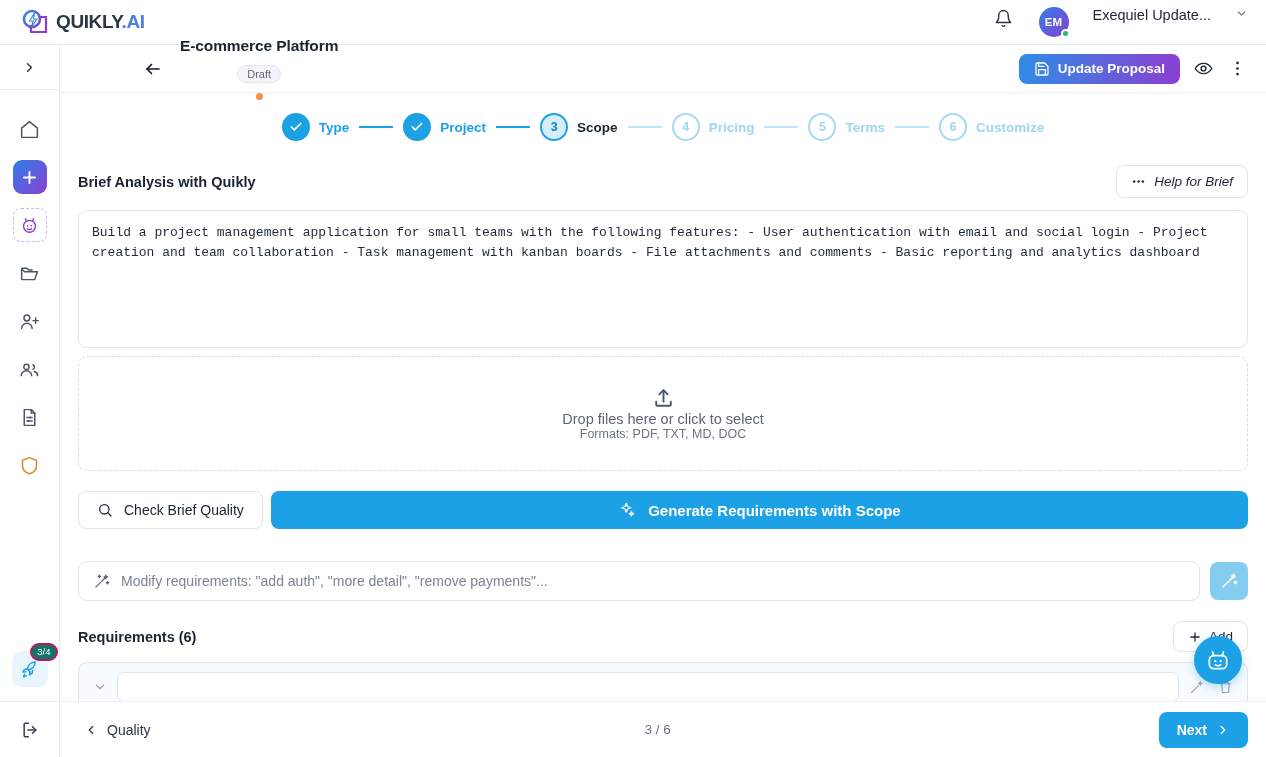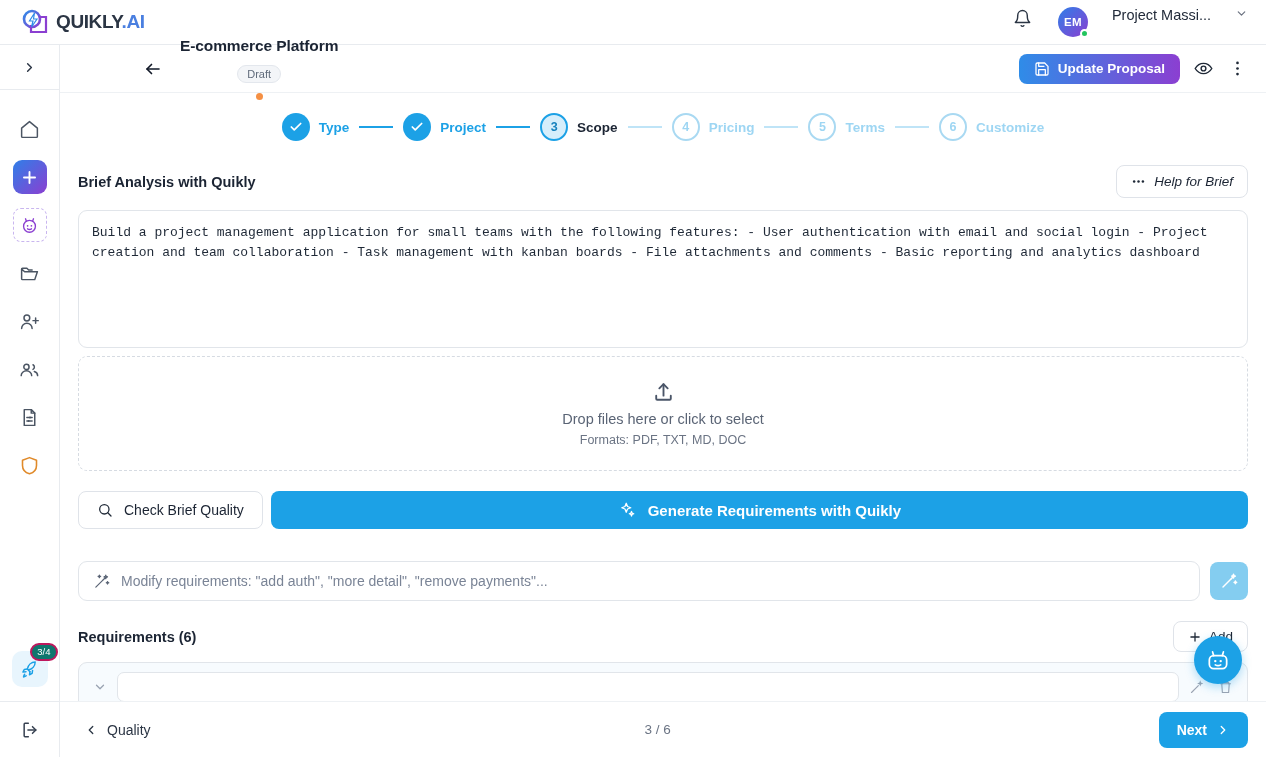--- a/index.html
+++ b/index.html
@@ -151,21 +151,21 @@
   }
   .brief-text {
     font-family: "Liberation Mono", monospace;
     font-size: 13px; line-height: 20px; color: #1f2937;
     white-space: pre-wrap; word-break: break-word;
   }
   .dropzone {
     margin-top: 8px;
     border: 1.5px dashed #d6dbe2; border-radius: 9px;
     height: 115px; display: flex; flex-direction: column;
-    align-items: center; justify-content: center; gap: 6px; cursor: pointer;
+    align-items: center; justify-content: center; cursor: pointer;
   }
   .dz-main { font-size: 14.5px; color: #5a6475; }
   .dz-sub { font-size: 12.5px; color: #6b7484; }
   .actions-row { display: flex; gap: 8px; margin-top: 20px; }
   .btn-quality {
     display: flex; align-items: center; gap: 11px;
     background: #fff; border: 1px solid #dfe3e9; border-radius: 8px;
     padding: 0 18px; height: 38px; font-size: 14px; color: #1b2433;
     cursor: pointer; white-space: nowrap; font-family: "Liberation Sans", sans-serif;
   }
@@ -264,21 +264,21 @@
       <span class="bell">
         <svg width="19" height="19" viewBox="0 0 24 24" fill="none" stroke="#2b3544" stroke-width="1.8" stroke-linecap="round" stroke-linejoin="round">
           <path d="M18 8A6 6 0 0 0 6 8c0 7-3 9-3 9h18s-3-2-3-9"></path>
             <path d="M13.7 21a2 2 0 0 1-3.4 0"></path>
         </svg>
       </span>
       <div class="avatar-wrap">
         <div class="avatar">EM</div>
         <span class="presence"></span>
       </div>
-      <span class="username">Project Massi...</span>
+      <span class="username">Exequiel Update...</span>
       <span class="caret">
         <svg width="13" height="13" viewBox="0 0 24 24" fill="none" stroke="#6b7280" stroke-width="2.2" stroke-linecap="round" stroke-linejoin="round">
             <polyline points="6 9 12 15 18 9"></polyline>
           </svg>
       </span>
     </div>
   </div>
 
   <div class="body">
 
@@ -511,21 +511,21 @@
             </span>
             <span>Check Brief Quality</span>
           </button>
           <button class="btn-generate">
             <span>
               <svg width="18" height="18" viewBox="0 0 24 24" fill="none" stroke="#ffffff" stroke-width="1.7" stroke-linecap="round" stroke-linejoin="round">
                   <path d="M11 3l1.7 4.3L17 9l-4.3 1.7L11 15l-1.7-4.3L5 9l4.3-1.7z"></path>
                   <path d="M18 14l.8 2.2L21 17l-2.2.8L18 20l-.8-2.2L15 17l2.2-.8z"></path>
                 </svg>
             </span>
-            <span>Generate Requirements with Quikly</span>
+            <span>Generate Requirements with Scope</span>
           </button>
         </div>
 
         <div class="modify-row">
           <div class="modify-input">
             <span>
               <svg width="17" height="17" viewBox="0 0 24 24" fill="none" stroke="#5a6475" stroke-width="1.7" stroke-linecap="round" stroke-linejoin="round">
                   <line x1="4" y1="20" x2="14" y2="10"></line>
                   <path d="M14.5 9.5l2.5-2.5"></path>
                   <path d="M18 3l.7 1.8L20.5 5.5 18.7 6.2 18 8l-.7-1.8L15.5 5.5l1.8-.7z"></path>

